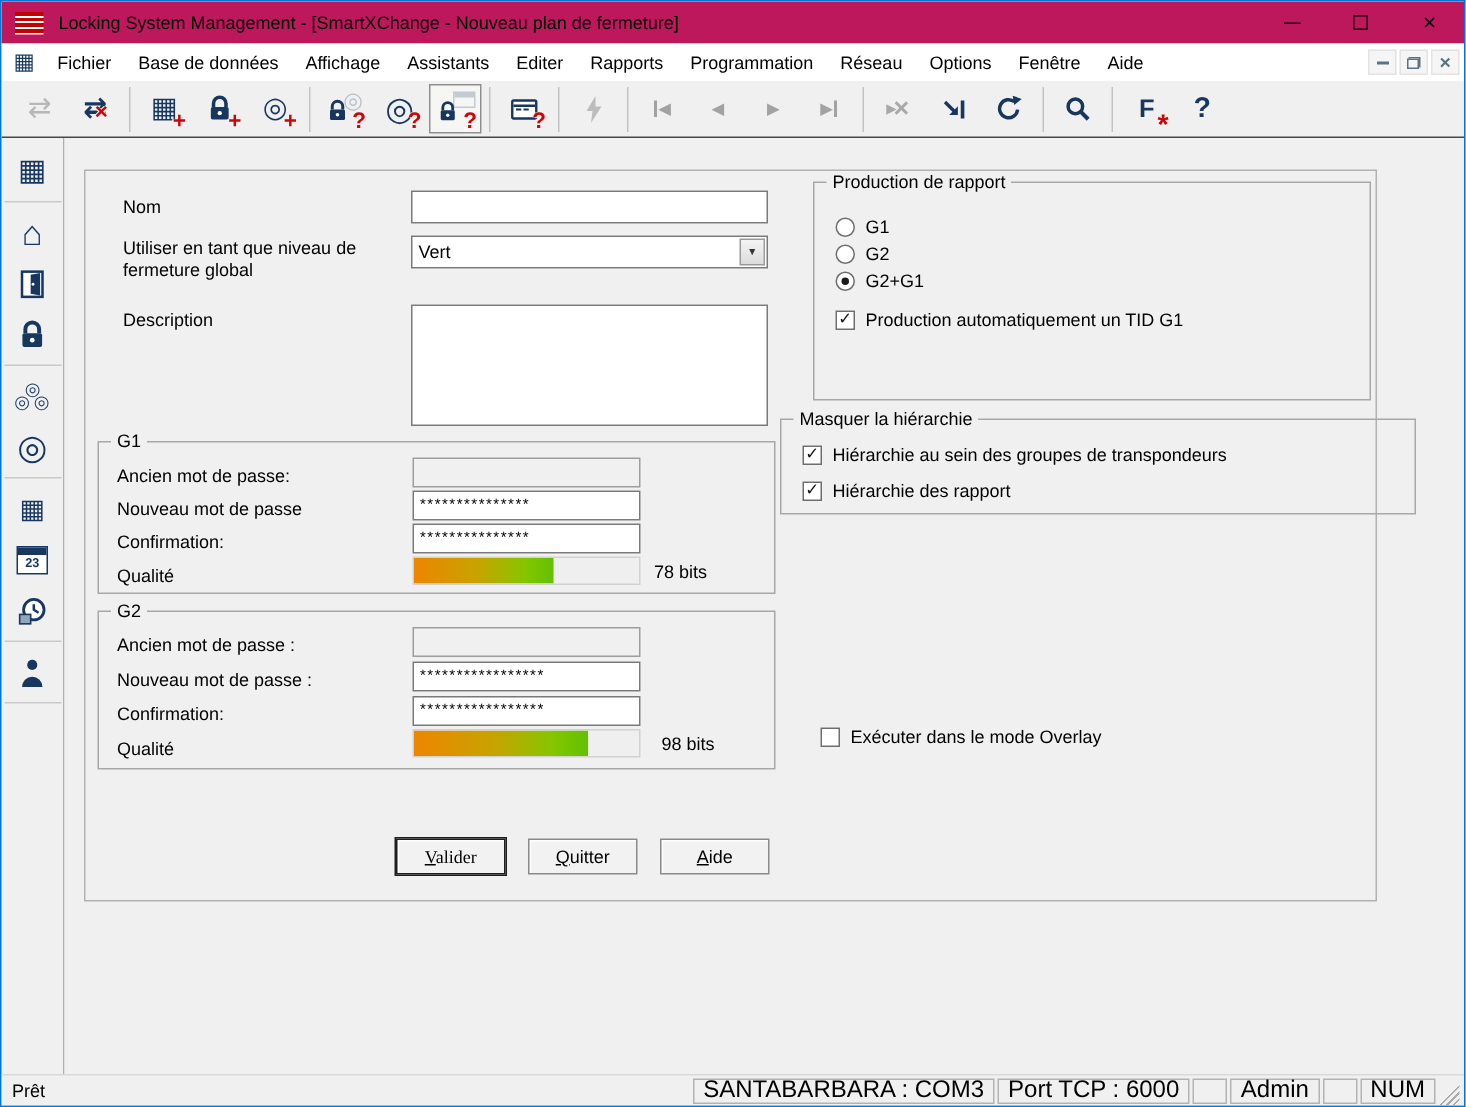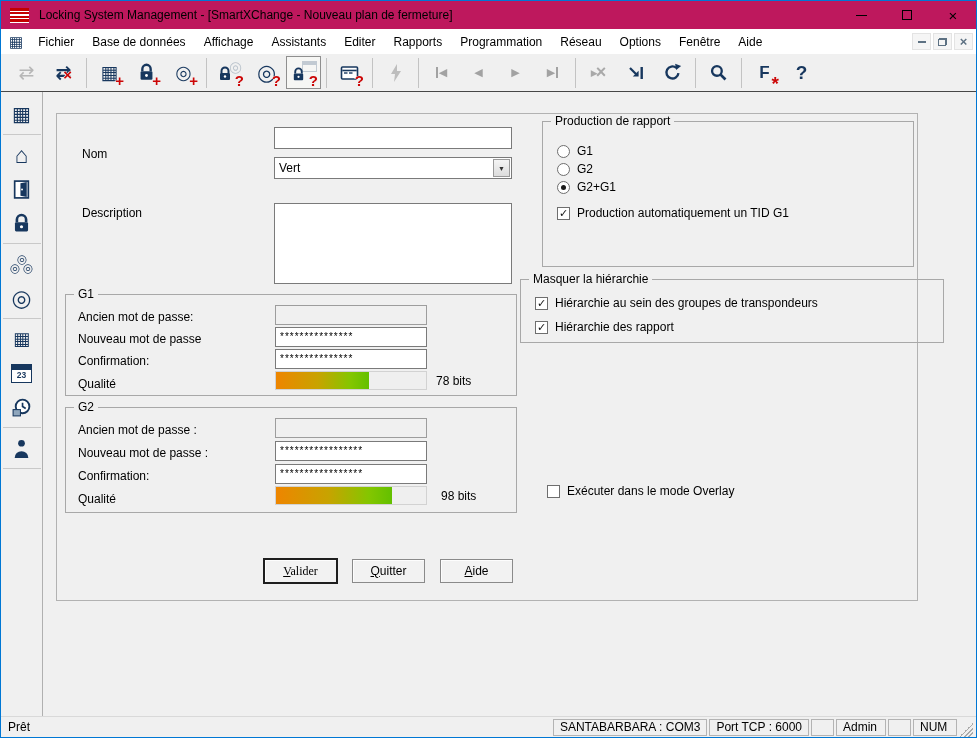--- a/index.html
+++ b/index.html
@@ -84,21 +84,21 @@
   .checkbox { width: 13px; height: 13px; border: 1px solid #6e6e6e; background: #fff; display: flex; align-items: center; justify-content: center; flex: none; }
   .checkbox .mk { visibility: hidden; font-size: 11px; font-weight: bold; line-height: 11px; color: #111; }
   .checkbox.on .mk { visibility: visible; }
   .btn { position: absolute; width: 73px; height: 24px; background: #f2f2f2; border: 1px solid #8a8a8a; box-shadow: inset 1px 1px 0 #fdfdfd; display: flex; align-items: center; justify-content: center; font-size: 12px; }
   .btn.default { border: 1px solid #1e1e1e; box-shadow: 0 0 0 1px #1e1e1e, inset 1px 1px 0 #fdfdfd; font-family: Liberation Serif, serif; }
   .btn span { display: block; }
   .btn span::first-letter { text-decoration: underline; }
   
   .statusbar { height: 21px; border-top: 1px solid #d9d9d9; display: flex; align-items: center; padding: 0 3px 0 7px; flex: none; background: #f0f0f0; }
   .statusbar .ready { flex: 1; font-size: 12px; }
-  .scell { border: 1px solid #b3b3b3; height: 17px; display: flex; align-items: center; padding: 0 6px; margin-left: 2px; font-size: 12px; white-space: nowrap; justify-content: flex-start; }
+  .scell { border: 1px solid #b3b3b3; height: 17px; display: flex; align-items: center; padding: 0 6px; margin-left: 2px; font-size: 16px; white-space: nowrap; justify-content: flex-start; }
   .grip { width: 14px; height: 14px; margin-left: 2px; align-self: flex-end; background:
     linear-gradient(135deg, transparent 0 50%, #aaa 50% 56%, transparent 56% 66%, #aaa 66% 72%, transparent 72% 82%, #aaa 82% 88%, transparent 88%); }
 </style>
 </head>
 <body>
 
 <div class="titlebar">
   <div class="app-icon"></div>
   <div class="title-text">Locking System Management - [SmartXChange - Nouveau plan de fermeture]</div>
   <div class="win-controls">
@@ -319,23 +319,24 @@
           <circle cx="9" cy="5" r="3.2" fill="#17375e"></circle>
           <path d="M2.5 19 a6.5 6.5 0 0 1 13 0 Z" fill="#17375e"></path>
         </svg>
     </div>
     <div class="ssep"></div>
   </div>
 
   <div class="main">
     <div class="panel">
 
-      <div class="abs lbl" style="left:25px; top:17px;margin-top:16px;">Nom</div>
+      <div class="abs lbl" style="left:25px; top:17px;">Nom</div>
       <input class="abs field" style="left: 217px; top: 13px; width: 238px; height: 22px;" value="">
 
+      <div class="abs lbl" style="left:25px; top:44px; width:188px; white-space:normal; line-height:15px;">Utiliser en tant que niveau de fermeture global</div>
       <div class="abs combo" style="left:217px; top:43px; width:238px; height:22px;">
         <span class="val">Vert</span>
         <span class="arrow-btn">
             <span>▼</span>
           </span>
       </div>
 
       <div class="abs lbl" style="left:25px; top:92px;">Description</div>
       <textarea class="abs field" style="left: 217px; top: 89px; width: 238px; height: 81px; resize: none;"></textarea>
 

